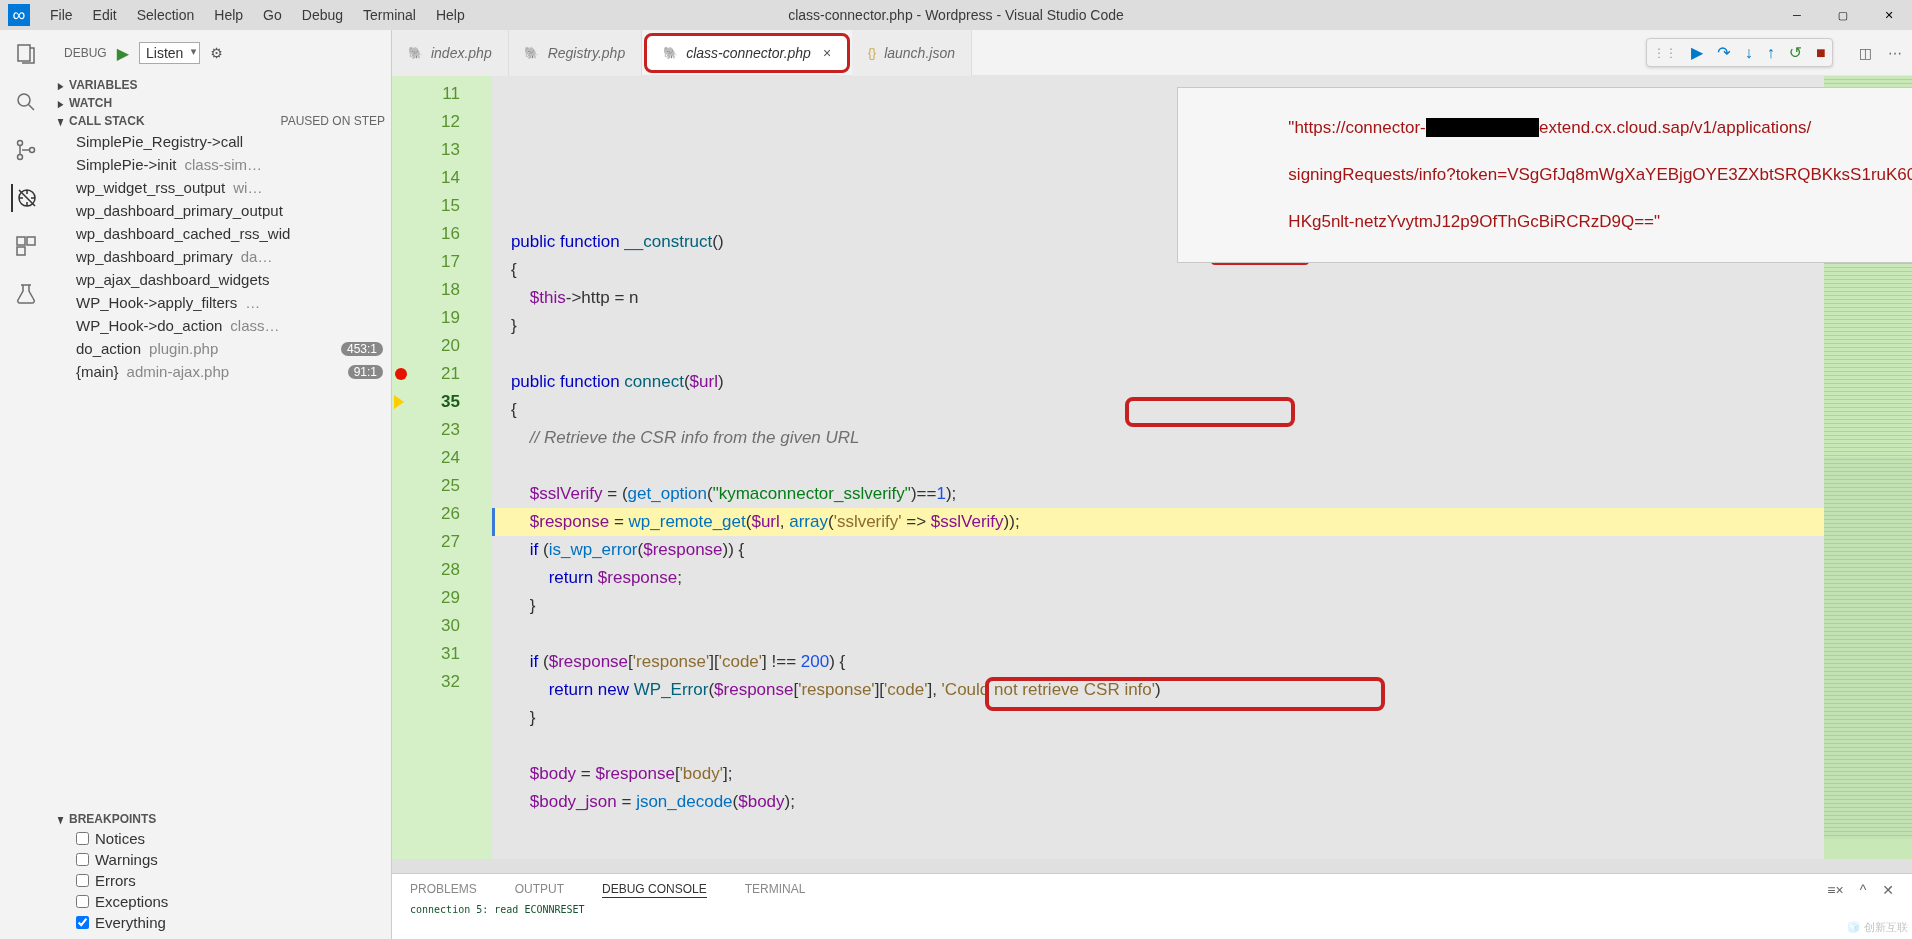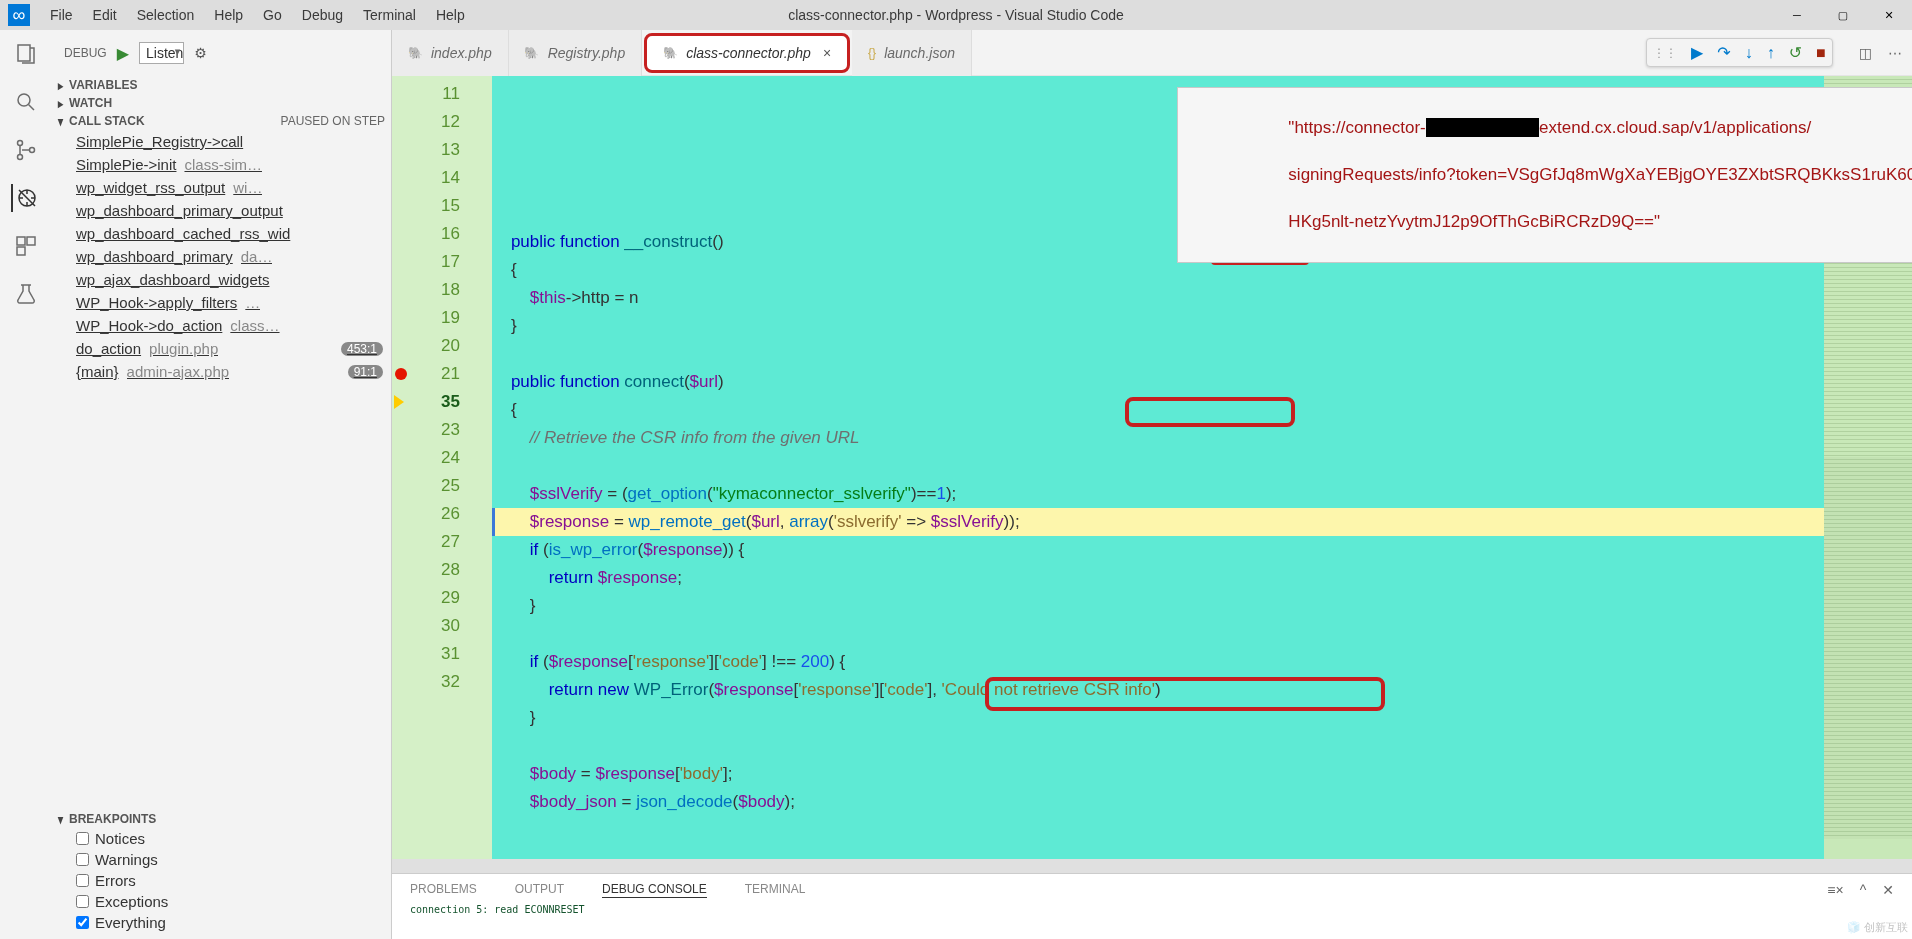--- a/index.html
+++ b/index.html
@@ -13,30 +13,30 @@
 .titlebar .winbtn { width: 46px; height: 30px; display: flex; align-items: center; justify-content: center; font-size: 11px; color: #000; }
 .menubar { height: 30px; display: flex; align-items: center; position: absolute; left: 40px; top: 0; }
 .menubar span { padding: 0 10px; line-height: 30px; color: #3a3a3a; }
 .main { flex: 1; display: flex; min-height: 0; }
 .activitybar { width: 52px; background: #f3f3f3; display: flex; flex-direction: column; align-items: center; padding-top: 10px; gap: 20px; }
 .activitybar .act { width: 28px; height: 28px; display: flex; align-items: center; justify-content: center; color: #6c6c6c; }
 .activitybar .act.active { border-left: 2px solid #333; color: #333; margin-left: -2px; padding-left: 2px; }
 .sidebar { width: 340px; background: #f3f3f3; display: flex; flex-direction: column; border-right: 1px solid #ccc; }
 .sidebar-hdr { height: 46px; display: flex; align-items: center; padding: 0 12px; gap: 10px; }
 .sidebar-hdr .lbl { font-size: 12px; color: #666; text-transform: uppercase; }
-.sidebar-hdr .cfg { border: 1px solid #aaa; padding: 2px 0 2px 6px; background: #fff; font-size: 14px; position: relative; }
+.sidebar-hdr .cfg { border: 1px solid #aaa; padding: 2px 16px 2px 6px; background: #fff; font-size: 14px; position: relative; }
 .sidebar-hdr .cfg::after { content: '▾'; position: absolute; right: 3px; top: 2px; font-size: 11px; color: #666; }
 .sidebar-hdr .play { color: #388a34; font-size: 16px; }
 .sidebar-hdr .gear { color: #555; }
 .section-hdr { display: flex; align-items: center; padding: 2px 6px; font-size: 12px; font-weight: bold; color: #555; cursor: default; }
 .section-hdr::before { content: '▸'; font-size: 10px; margin-right: 6px; color: #444; transform: scaleY(1.3); }
 .section-hdr.open::before { content: '▾'; }
 .section-hdr .right-label { margin-left: auto; font-size: 12px; font-weight: normal; color: #666; }
 .callstack { flex: 1; overflow: auto; }
-.stackitem { display: flex; padding: 3px 8px 3px 24px; font-family: Consolas, monospace; font-size: 15px; align-items: center; white-space: nowrap; text-decoration: underline; }
+.stackitem { display: flex; padding: 3px 8px 3px 24px; font-family: Consolas, monospace; font-size: 15px; align-items: center; white-space: nowrap; }
 .stackitem .fn { color: #333; flex-shrink: 0; }
 .stackitem .file { color: #888; margin-left: 8px; overflow: hidden; text-overflow: ellipsis; }
 .stackitem .ln { margin-left: auto; background: #888; color: #fff; border-radius: 8px; padding: 0 6px; font-size: 12px; flex-shrink: 0; }
 .breakpoints { padding-bottom: 6px; }
 .bpitem { display: flex; align-items: center; padding: 2px 8px 2px 24px; font-size: 15px; }
 .bpitem input { margin-right: 6px; }
 .editor-area { flex: 1; display: flex; flex-direction: column; min-width: 0; background: #fff; }
 .tabs { height: 46px; display: flex; align-items: center; background: #f3f3f3; border-bottom: 1px solid #e5e5e5; }
 .tab { height: 46px; display: flex; align-items: center; padding: 0 16px; gap: 8px; border-right: 1px solid #ddd; color: #6a6a6a; background: #ececec; font-style: italic; }
 .tab .icon { font-style: normal; font-size: 12px; }
@@ -45,21 +45,21 @@
 .tab.active { background: #fff; color: #333; border-top: 1px solid #00a1f1; }
 .tab.highlighted { border: 3px solid #c62020; border-radius: 8px; height: 40px; margin: 3px 2px; }
 .tab .close { font-style: normal; font-size: 14px; color: #555; margin-left: 4px; }
 .tabs .toolbar { margin-left: auto; display: flex; align-items: center; padding-right: 10px; gap: 6px; }
 .dbgtoolbar { display: flex; background: #f3f3f3; border: 1px solid #ccc; border-radius: 4px; padding: 4px 6px; gap: 14px; align-items: center; margin-right: 20px; box-shadow: 0 1px 3px rgba(0,0,0,.15); }
 .dbgtoolbar .grip { color: #999; font-size: 12px; }
 .dbgtoolbar .btn { color: #007acc; font-size: 16px; }
 .dbgtoolbar .btn.stop { color: #a1260d; }
 .dbgtoolbar .btn.restart { color: #388a34; }
 .editbtns { display: flex; gap: 16px; color: #666; }
-.editor { flex: 1; display: flex; position: relative; background: #5eead4; overflow: hidden; }
+.editor { flex: 1; display: flex; position: relative; background: #e5e5e5; overflow: hidden; }
 .bp-gutter { width: 18px; background: #d5f0c7; padding-top: 4px; }
 .bp-gutter .bp { width: 12px; height: 12px; border-radius: 50%; margin: 0 auto; }
 .gutter { width: 68px; text-align: right; padding-right: 18px; padding-top: 4px; color: #599131; background: #d5f0c7; font-family: Consolas, monospace; font-size: 17px; }
 .gutter .ln { height: 28px; line-height: 28px; }
 .gutter .ln.cur { color: #1a5c1a; font-weight: bold; }
 .fold-gutter { width: 14px; background: #d5f0c7; }
 .code { flex: 1; font-family: Consolas, monospace; font-size: 17px; padding-top: 4px; white-space: pre; position: relative; }
 .code .line { height: 28px; line-height: 28px; }
 .code .line.current { background: #fdf6ac; box-shadow: inset 3px 0 0 #3c78d8; }
 .kw { color: #0000c0; }

